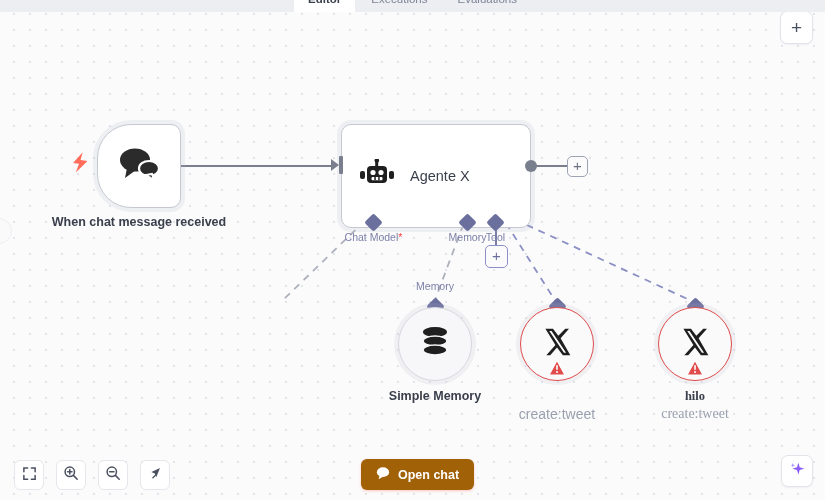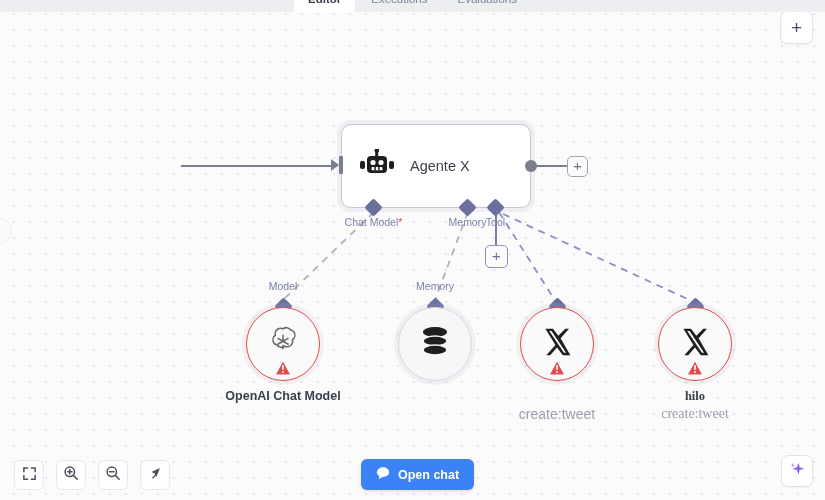--- a/index.html
+++ b/index.html
@@ -90,21 +90,21 @@
     color: #3a3f4c;
     line-height: 17px;
   }
 
   
   #agent-node {
     left: 341px; top: 124px;
     width: 190px; height: 84px;
   }
   .agent-box {
-    width: 190px; height: 84px;
+    width: 190px; height: 104px;
     background: #ffffff;
     border: 1.4px solid #c5c8d1;
     border-radius: 10px;
     box-shadow: 0 0 0 4px rgba(180,184,196,.17);
     display: flex; align-items: center;
     padding-left: 18px;
     gap: 16px;
   }
   .agent-label {
     font-size: 14.5px;
@@ -127,21 +127,21 @@
   }
   .out-dot {
     position: absolute;
     right: -6px; top: 36px;
     width: 12px; height: 12px;
     border-radius: 50%;
     background: #7a7f8d;
   }
 
   
-  .conn { position: absolute; }
+  .conn { position: absolute; margin-top: 15px; }
   .diamond {
     width: 13px; height: 13px;
     background: #6b6f9e;
     transform: rotate(45deg);
     border-radius: 2px;
   }
   .conn-label {
     position: absolute;
     top: 15px; left: 50%;
     transform: translateX(-50%);
@@ -253,21 +253,21 @@
     border-radius: 6px;
     display: flex; align-items: center; justify-content: center;
     color: #4b5060;
   }
 
   #open-chat-button {
     position: absolute;
     left: 361px; bottom: 10px;
     height: 31px;
     padding: 0 15px;
-    background: #3b82f6;
+    background: #a16207;
     border: none;
     border-radius: 6px;
     color: #ffffff;
     font-size: 12.5px;
     font-weight: 600;
     font-family: "Liberation Sans", sans-serif;
     display: flex; align-items: center; gap: 8px;
     z-index: 30;
     box-shadow: 0 1px 3px rgba(255,109,90,.35);
   }
@@ -300,20 +300,38 @@
 
     <line x1="496" y1="212" x2="496" y2="246" stroke="#6b6f9e" stroke-width="1.8"></line>
 
     <path d="M 499 212 L 556 302" stroke="#8b8fc4" stroke-width="1.8" fill="none" stroke-dasharray="7 6"></path>
 
     <path d="M 503 214 L 694 302" stroke="#8b8fc4" stroke-width="1.8" fill="none" stroke-dasharray="7 6"></path>
   </svg>
 
   <div id="edge-ghost"></div>
 
+  <div class="node" id="trigger-node">
+    <div class="bolt">
+      <svg width="14" height="21" viewBox="0 0 14 21">
+          <path d="M8 0 L0 12 H6 L4 21 L14 8 H7 Z" fill="#ff6d5a"></path>
+        </svg>
+    </div>
+    <div class="trigger-box">
+      <span>
+        <svg width="42" height="34" viewBox="0 0 42 34">
+          <ellipse cx="17" cy="13" rx="15" ry="11.5" fill="#2b2b2b"></ellipse>
+          <path d="M9 21 L7 31 L18 23 Z" fill="#2b2b2b"></path>
+          <ellipse cx="31" cy="21.5" rx="10" ry="7.5" fill="#2b2b2b" stroke="#ffffff" stroke-width="2.2"></ellipse>
+          <path d="M34 27 L36 33 L28 28 Z" fill="#2b2b2b" stroke="#ffffff" stroke-width="2"></path>
+        </svg>
+      </span>
+    </div>
+    <div class="node-title">When chat message received</div>
+  </div>
 
   <div class="node" id="agent-node">
     <div class="in-arrow"></div>
     <div class="in-bar"></div>
     <div class="agent-box">
       <span>
         <svg width="34" height="30" viewBox="0 0 34 30">
           <rect x="7" y="7" width="20" height="17" rx="4" fill="#1f1f1f"></rect>
           <rect x="0" y="12" width="5" height="8" rx="2" fill="#1f1f1f"></rect>
           <rect x="29" y="12" width="5" height="8" rx="2" fill="#1f1f1f"></rect>
@@ -341,57 +359,36 @@
     <div class="conn" style="left:148px; top:77px;">
       <div class="diamond"></div>
       <div class="conn-label">Tool</div>
     </div>
   </div>
 
   <div class="plus-sq" style="left:567px; top:156px;">+</div>
 
   <div class="plus-sq purple" style="left:485px; top:245px;">+</div>
 
-  <div class="subnode" style="left:246px; top:307px;">
-    <div class="sub-conn-label">Model</div>
-    <div class="sub-diamond">
-        <div class="diamond"></div>
-      </div>
-    <div class="circle">
-      <span>
-        <svg width="36" height="36" viewBox="0 0 24 24" fill="none" stroke="#6b6b6b" stroke-width="1.05">
-          <path d="M12 3.2c1.6-1.3 4-1 5.1.8.9.1 1.8.6 2.3 1.5 1 1.7.5 3.9-1.1 5 .3.9.2 1.9-.3 2.8-1 1.7-3.1 2.3-4.8 1.5-1.6 1.3-4 1-5.1-.8-.9-.1-1.8-.6-2.3-1.5-1-1.7-.5-3.9 1.1-5-.3-.9-.2-1.9.3-2.8 1-1.7 3.1-2.3 4.8-1.5z"></path>
-          <path d="M12 7.1v4.4l3.8 2.2M12 11.5l-3.8 2.2M12 16.8v-3M8.3 9.4l3.7 2.1M15.7 9.4l-3.7 2.1"></path>
-        </svg>
-      </span>
-      <span class="warn">
-        <svg width="17" height="16" viewBox="0 0 17 16">
-          <path d="M8.5 0.6 L16.4 15 H0.6 Z" fill="#e04b4b" stroke="#ffffff" stroke-width="1.1"></path>
-          <rect x="7.7" y="5" width="1.6" height="5" fill="#ffffff" rx=".7"></rect>
-          <circle cx="8.5" cy="12" r="1" fill="#ffffff"></circle>
-        </svg>
-      </span>
-    </div>
-    <div class="sub-title">OpenAI Chat Model</div>
-  </div>
 
   <div class="subnode" style="left:398px; top:307px;">
     <div class="sub-conn-label">Memory</div>
     <div class="sub-diamond">
         <div class="diamond"></div>
       </div>
     <div class="circle neutral">
       <span>
         <svg width="30" height="32" viewBox="0 0 30 32">
           <ellipse cx="15" cy="6" rx="12" ry="5" fill="#1f1f1f"></ellipse>
           <ellipse cx="15" cy="15" rx="12" ry="5" fill="#1f1f1f" stroke="#f7f7f9" stroke-width="1.6"></ellipse>
           <ellipse cx="15" cy="24" rx="12" ry="5" fill="#1f1f1f" stroke="#f7f7f9" stroke-width="1.6"></ellipse>
         </svg>
       </span>
     </div>
+    <div class="sub-title">Simple Memory</div>
   </div>
 
   <div class="subnode" style="left:520px; top:307px;">
     <div class="sub-diamond">
         <div class="diamond"></div>
       </div>
     <div class="circle">
       <span>
         <svg width="32" height="32" viewBox="0 0 24 24">
             <path fill="#1f1f1f" d="M18.2 2H21l-6.3 7.2L22 22h-5.6l-4.4-5.8L6.9 22H4l6.8-7.8L3.3 2H9l4 5.3L18.2 2zm-1 18h1.6L7.9 3.7H6.2L17.2 20z"></path>

